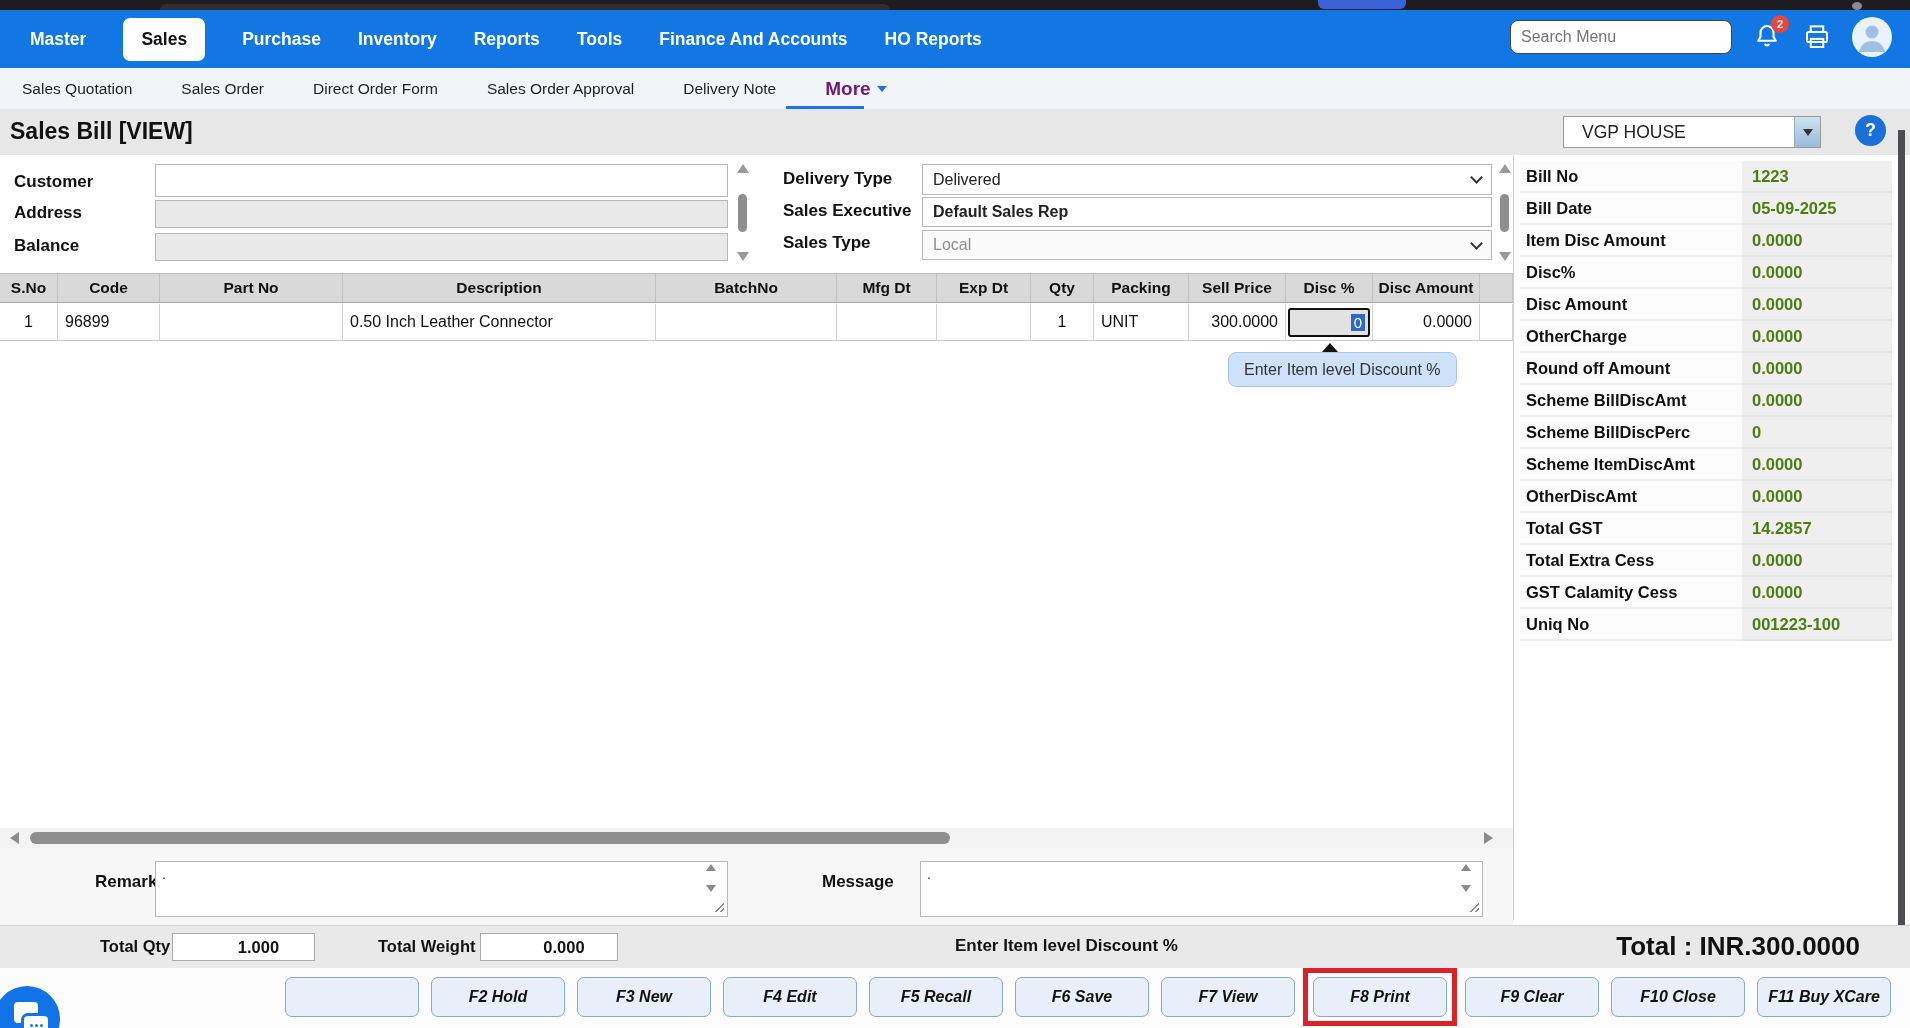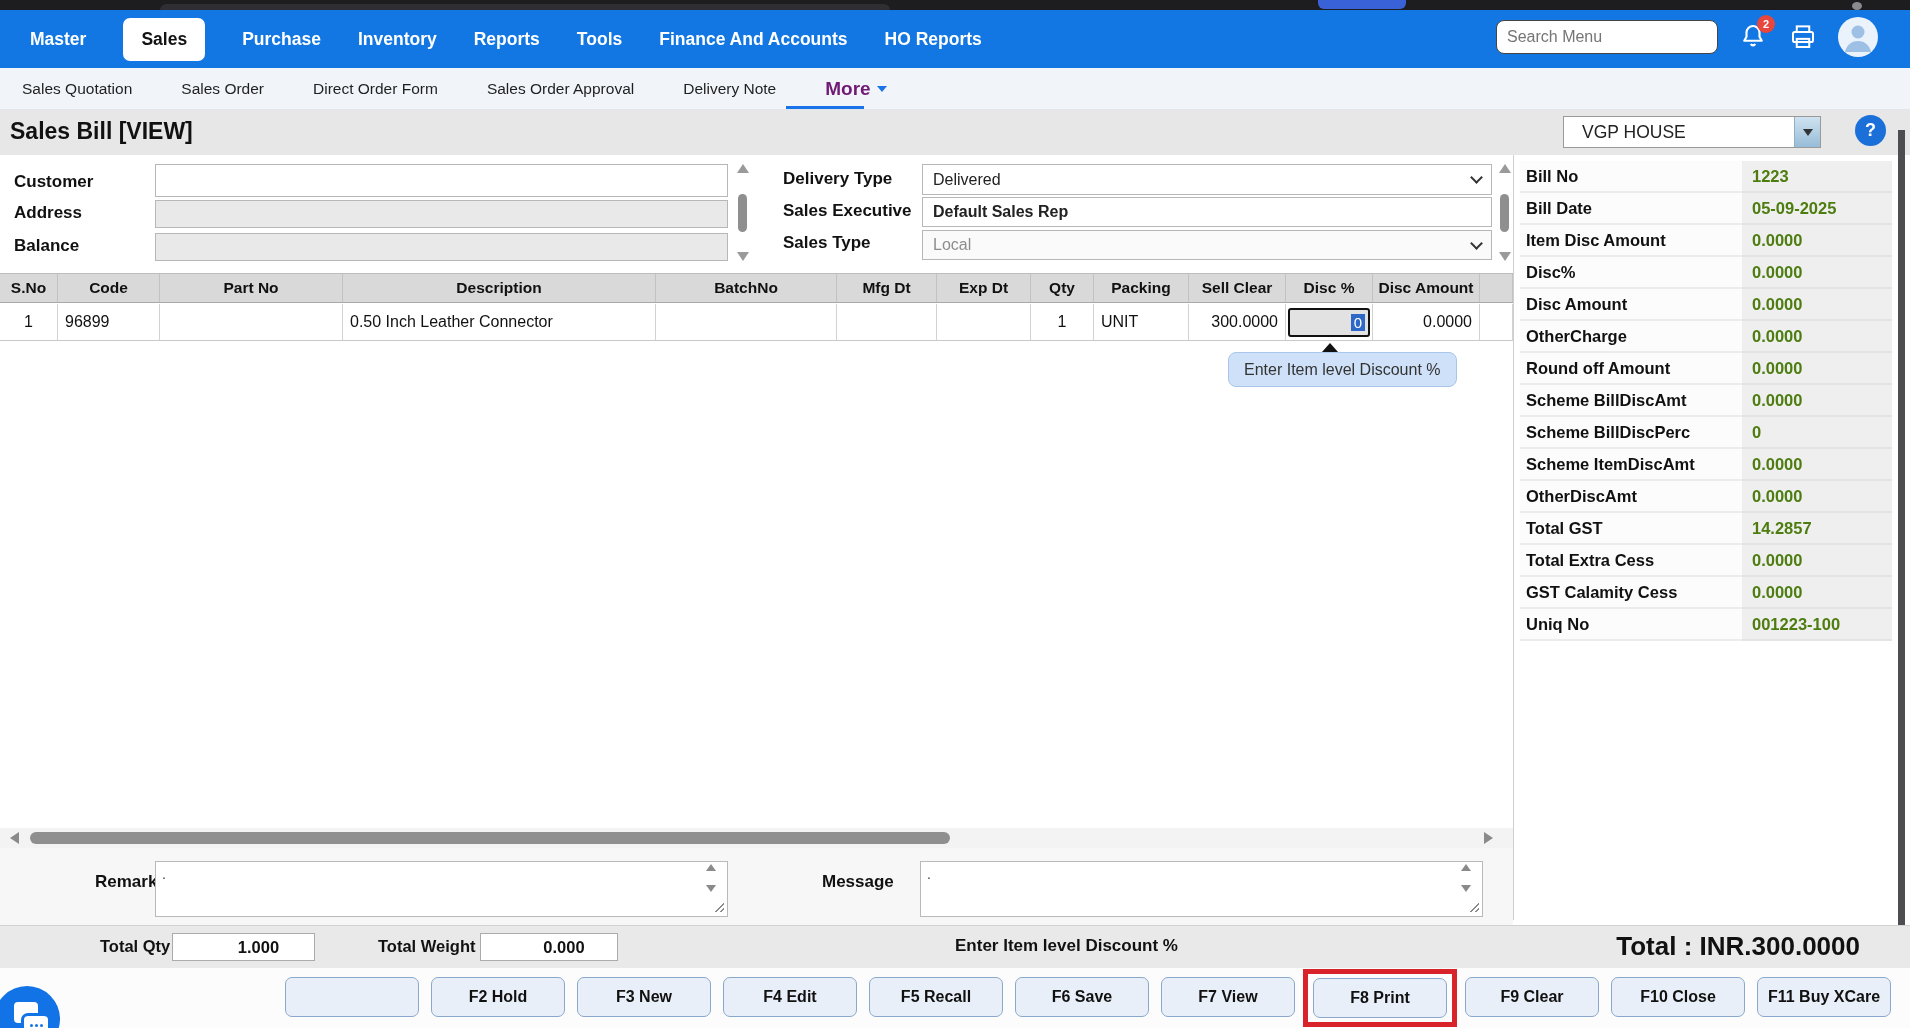--- a/index.html
+++ b/index.html
@@ -12,21 +12,21 @@
   .chrome-tab { position:absolute; left:160px; top:4px; width:730px; height:6px; background:#2e2e33; border-radius:8px 8px 0 0; }
   .chrome-pill { position:absolute; left:1318px; top:0; width:88px; height:9px; background:#3a62d8; border-radius:0 0 6px 6px; }
   .chrome-dot { position:absolute; left:1852px; top:2px; width:10px; height:8px; background:#8a8a90; border-radius:50%; }
 
   
   .topnav { position:absolute; left:0; top:10px; width:1910px; height:58px; background:#1277e2;
     display:flex; align-items:center; }
   .nav-items { display:flex; align-items:center; gap:37px; padding-left:30px; }
   .nav-item { color:#fff; font-size:17.5px; font-weight:700; white-space:nowrap; cursor:pointer; }
   .nav-item.active { background:#fff; color:#121212; padding:11px 18px; border-radius:7px; }
-  .nav-right { position:absolute; right:32px; top:0; height:54px; display:flex; align-items:center; gap:20px; }
+  .nav-right { position:absolute; right:18px; top:0; height:54px; display:flex; align-items:center; gap:20px; }
   .search-box { width:222px; height:34px; background:#fff; border:1px solid #444; border-radius:8px;
     font-size:16px; padding:0 10px; color:#333; }
   .search-box::placeholder { color:#757575; }
   .bell-wrap { position:relative; width:30px; height:32px; }
   .badge { position:absolute; right:-7px; top:-6px; min-width:18px; height:18px; background:#e8453c; color:#fff;
     border-radius:50%; font-size:11px; font-weight:700; display:flex; align-items:center; justify-content:center; }
   .avatar { width:40px; height:40px; border-radius:50%; background:#eaf2fb; display:flex; align-items:center; justify-content:center; }
 
   
   .subnav { position:absolute; left:0; top:68px; width:1910px; height:42px; background:#f1f5fa;
@@ -113,21 +113,21 @@
   
   .totalsbar { position:absolute; left:0; top:925px; width:1910px; height:43px; background:#e9e9e9; border-top:1px solid #d2d2d2; }
   .t-label { position:absolute; top:11px; font-size:16.5px; font-weight:700; color:#111; }
   .t-input { position:absolute; top:7px; height:28px; background:#fff; border:1px solid #ababab; text-align:center;
     font-size:16.5px; font-weight:600; color:#111; display:flex; align-items:center; justify-content:center;padding-left:30px; }
   .status-text { position:absolute; left:955px; top:10px; font-size:17px; font-weight:700; color:#111; }
   .grand-total { position:absolute; left:1540px; top:5px; width:320px; text-align:right; font-size:26px; font-weight:700; color:#111; }
 
   
   .buttonsbar { position:absolute; left:0; top:968px; width:1910px; height:60px; background:#fcfcfc; }
-  .btn-row { position:absolute; left:285px; top:9px; display:flex; align-items:flex-end; gap:12px; }
+  .btn-row { position:absolute; left:285px; top:9px; display:flex; align-items:center; gap:12px;font-style:italic; }
   .fbtn { width:134px; height:40px; background:#e9eff8; border:1px solid #8aa8cc; border-radius:7px;
     font-size:16px; font-weight:700; color:#111; display:flex; align-items:center; justify-content:center; cursor:pointer; white-space:nowrap; }
   .f8-wrap { border:5px solid #d8232a; padding:4px 5px; margin:-10px -4px; }
 
   
   .chat-fab { position:absolute; left:-6px; top:986px; width:66px; height:66px; border-radius:50%; background:#1273e6; }
   .chat-b1 { position:absolute; left:20px; top:16px; width:24px; height:21px; background:#fff; border-radius:4px; }
   .chat-b2 { position:absolute; left:30px; top:30px; width:24px; height:18px; background:#fff; border-radius:4px;
     box-shadow:0 0 0 3px #1273e6; display:flex; align-items:center; justify-content:center; gap:2px; }
   .chat-dot { width:3px; height:3px; border-radius:50%; background:#1273e6; }
@@ -240,21 +240,21 @@
   <div class="grid-head" id="grid-head">
       <div class="gh-cell" style="width: 58px; justify-content: center;">S.No</div>
       <div class="gh-cell" style="width: 102px; justify-content: center;">Code</div>
       <div class="gh-cell" style="width: 183px; justify-content: center;">Part No</div>
       <div class="gh-cell" style="width: 313px; justify-content: center;">Description</div>
       <div class="gh-cell" style="width: 181px; justify-content: center;">BatchNo</div>
       <div class="gh-cell" style="width: 100px; justify-content: center;">Mfg Dt</div>
       <div class="gh-cell" style="width: 94px; justify-content: center;">Exp Dt</div>
       <div class="gh-cell" style="width: 63px; justify-content: center;">Qty</div>
       <div class="gh-cell" style="width: 95px; justify-content: center;">Packing</div>
-      <div class="gh-cell" style="width: 97px; justify-content: center;">Sell Clear</div>
+      <div class="gh-cell" style="width: 97px; justify-content: center;">Sell Price</div>
       <div class="gh-cell" style="width: 87px; justify-content: center;">Disc %</div>
       <div class="gh-cell" style="width: 107px; justify-content: center;">Disc Amount</div>
       <div class="gh-cell" style="width: 33px; justify-content: center;"></div>
     </div>
   <div class="grid-row" id="grid-row">
       <div class="gr-cell" style="width: 58px; justify-content: center;">1</div>
       <div class="gr-cell" style="width: 102px; justify-content: flex-start;">96899</div>
       <div class="gr-cell" style="width: 183px; justify-content: flex-start;"></div>
       <div class="gr-cell" style="width: 313px; justify-content: flex-start;">0.50 Inch Leather Connector</div>
       <div class="gr-cell" style="width: 181px; justify-content: flex-start;"></div>

